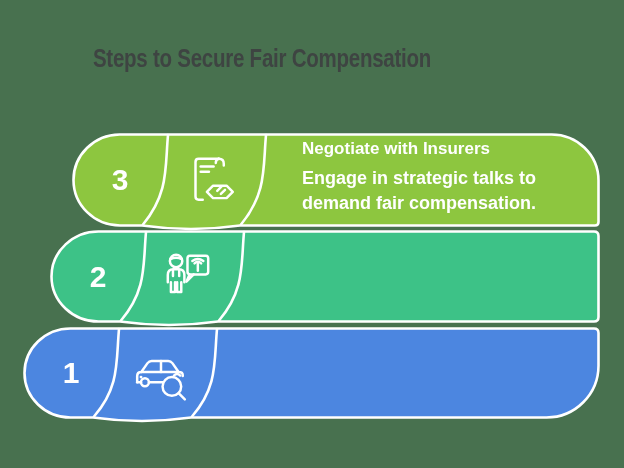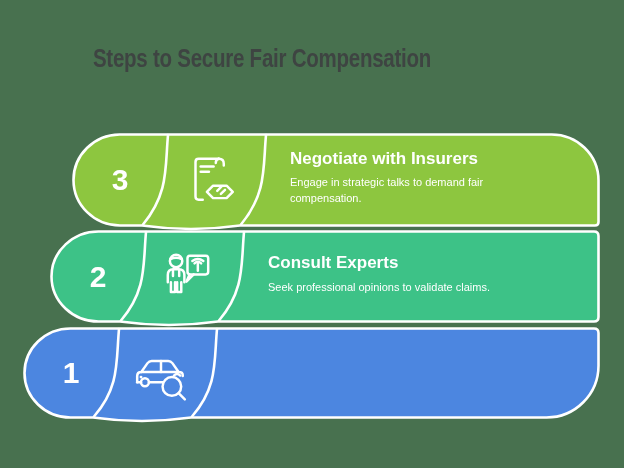--- a/index.html
+++ b/index.html
@@ -27,22 +27,22 @@
     position:absolute;left:106px;top:15px;width:64px;height:64px;
     display:flex;align-items:center;justify-content:center;
   }
   .icon-cell svg{display:block;}
   .txt{
     position:absolute;left:218px;top:0;bottom:4px;right:14px;
     display:flex;flex-direction:column;justify-content:center;gap:7px;
     color:#fff;
   }
   .row-heading{font-size:17px;font-weight:700;line-height:1.1;}
-  .row-desc{font-size:11px;font-weight:400;line-height:1.4;}
-  .row3 .txt{right:44px;}
+  .row-desc{font-size:18px;font-weight:700;line-height:1.4;}
+  .row3 .txt{right:44px;margin-left:12px;}
   .stroke{fill:none;stroke:#fff;stroke-width:2.4;stroke-linecap:round;stroke-linejoin:round;}
   .divider{fill:none;stroke:#fff;stroke-width:2.6;stroke-linecap:round;}
   .body-path{stroke:#fff;stroke-width:2.6;}
 </style>
 </head>
 <body style="background: rgb(72, 113, 79);">
 
 <div class="stage">
 
   <div class="page-title" style="color: rgb(62, 68, 66);">Steps to Secure Fair Compensation</div>
@@ -92,24 +92,20 @@
           <path d="M11.5 33 V42.5 H15.5 V33"></path>
           <path d="M17.5 33 V42.5 H21.5 V33"></path>
           <rect x="27.5" y="7.5" width="20" height="18" rx="2.5"></rect>
           <path d="M37.5 14.5 V22"></path>
           <path d="M34.3 14.8 Q37.5 11.8 40.7 14.8"></path>
           <path d="M32.2 12.6 Q37.5 8.8 42.8 12.6"></path>
           <path d="M33.5 25.5 L26.5 32.5 L29.5 25.5"></path>
         </g>
       </svg>
     </div>
-    <div class="txt">
-      <div class="row-heading">Consult Experts</div>
-      <div class="row-desc">Seek professional opinions to validate claims.</div>
-    </div>
   </div>
 
   <div class="row row1" style="left:23px;top:327px;width:577px;height:92px;">
     <svg class="row-shape" width="577" height="100" viewBox="0 0 577 100">
       <path class="body-path" d="M47.5 1.5 H571 Q575.5 1.5 575.5 6 V38.5 A52 52 0 0 1 523.5 90.5 H168 Q119 97.5 70 90.5 H47.5 A46 44.5 0 0 1 1.5 46 A46 44.5 0 0 1 47.5 1.5 Z" fill="#4C86E0"></path>
       <path class="divider" d="M96 2 C93 34 97 60 71 89.5"></path>
       <path class="divider" d="M194 2 C191 34 195 60 169 89.5"></path>
     </svg>
     <div class="num">1</div>
     <div class="icon-cell">

